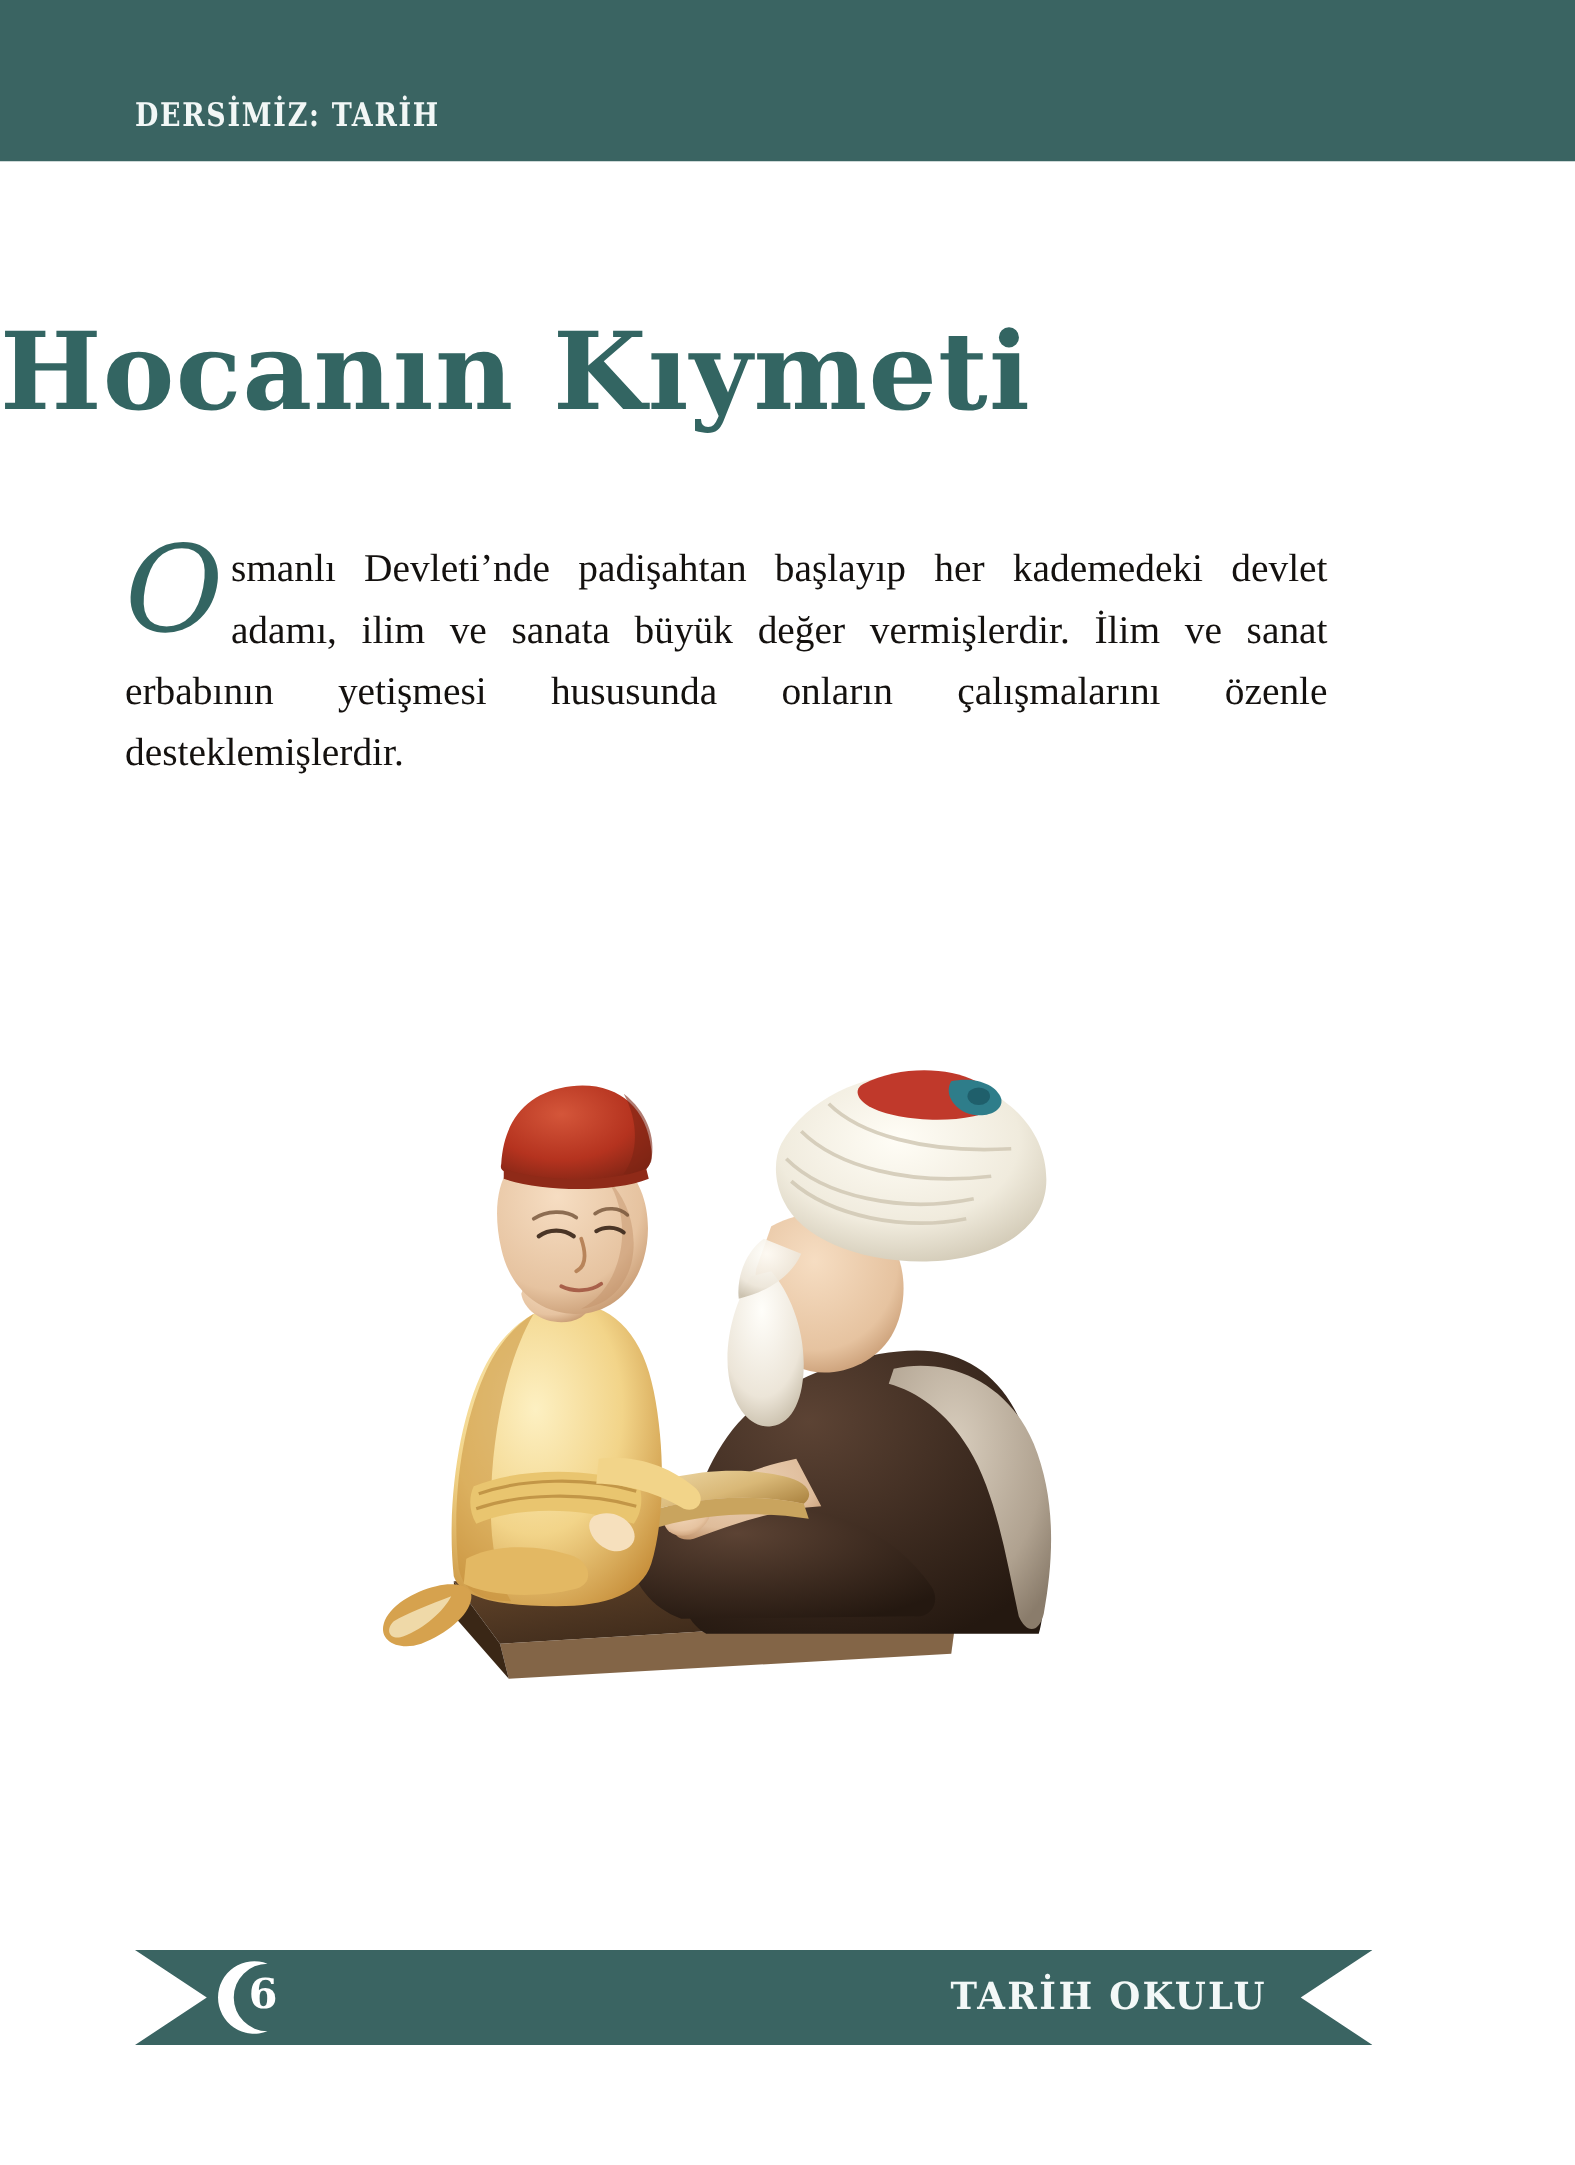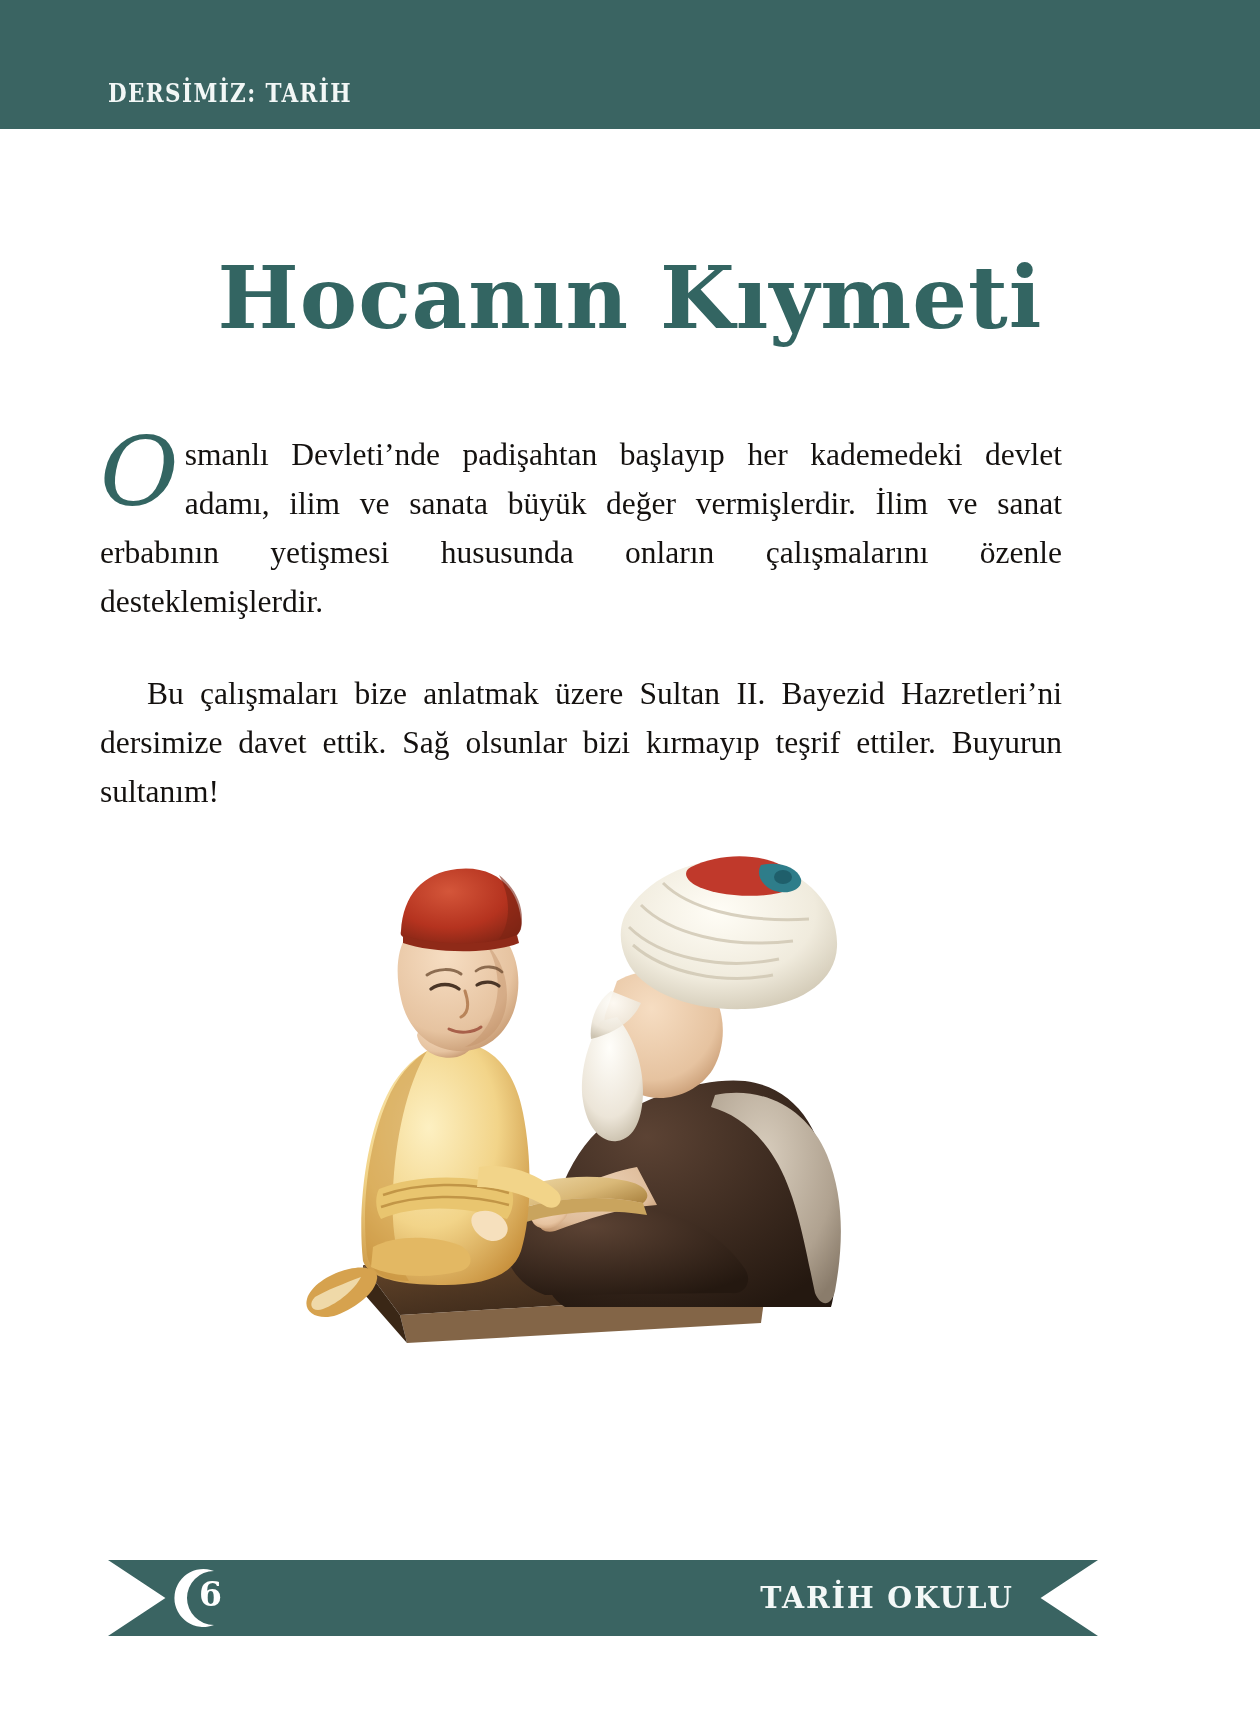--- a/index.html
+++ b/index.html
@@ -38,21 +38,20 @@
     transform-origin: left center;
     white-space: nowrap;
   }
 
   
   .page-title {
     position: absolute;
     top: 195px;
     left: 0;
     width: 1260px;
-    text-align: center;
     color: #336562;
     font-family: "DejaVu Serif", "Liberation Serif", serif;
     font-weight: bold;
     font-size: 86px;
     letter-spacing: 1px;
     line-height: 1.05;
     white-space: nowrap;
   }
 
   
@@ -158,21 +157,20 @@
 <div class="header-bar">
   <div class="header-label">DERSİMİZ: TARİH</div>
 </div>
 
 <h1 class="page-title">Hocanın Kıymeti</h1>
 
 <div class="article">
   <p class="para first">
     <span class="dropcap">O</span><span>smanlı Devleti’nde padişahtan başlayıp her kademedeki devlet adamı, ilim ve sanata büyük değer vermişlerdir. İlim ve sanat erbabının yetişmesi hususunda onların çalışmalarını özenle desteklemişlerdir.</span>
   </p>
-  <p class="para">Bu çalışmaları bize anlatmak üzere Sultan II. Bayezid Hazretleri’ni dersimize davet ettik. Sağ olsunlar bizi kırmayıp teşrif ettiler. Buyurun sultanım!</p>
 </div>
 
 <div class="illustration">
   <svg class="illus-svg" viewBox="0 0 620 585">
     <defs>
       <radialGradient id="gBoyRobe" cx="40%" cy="35%" r="75%">
         <stop offset="0%" stop-color="#fdf0c2"></stop>
         <stop offset="55%" stop-color="#f2d489"></stop>
         <stop offset="100%" stop-color="#c8913d"></stop>
       </radialGradient>

